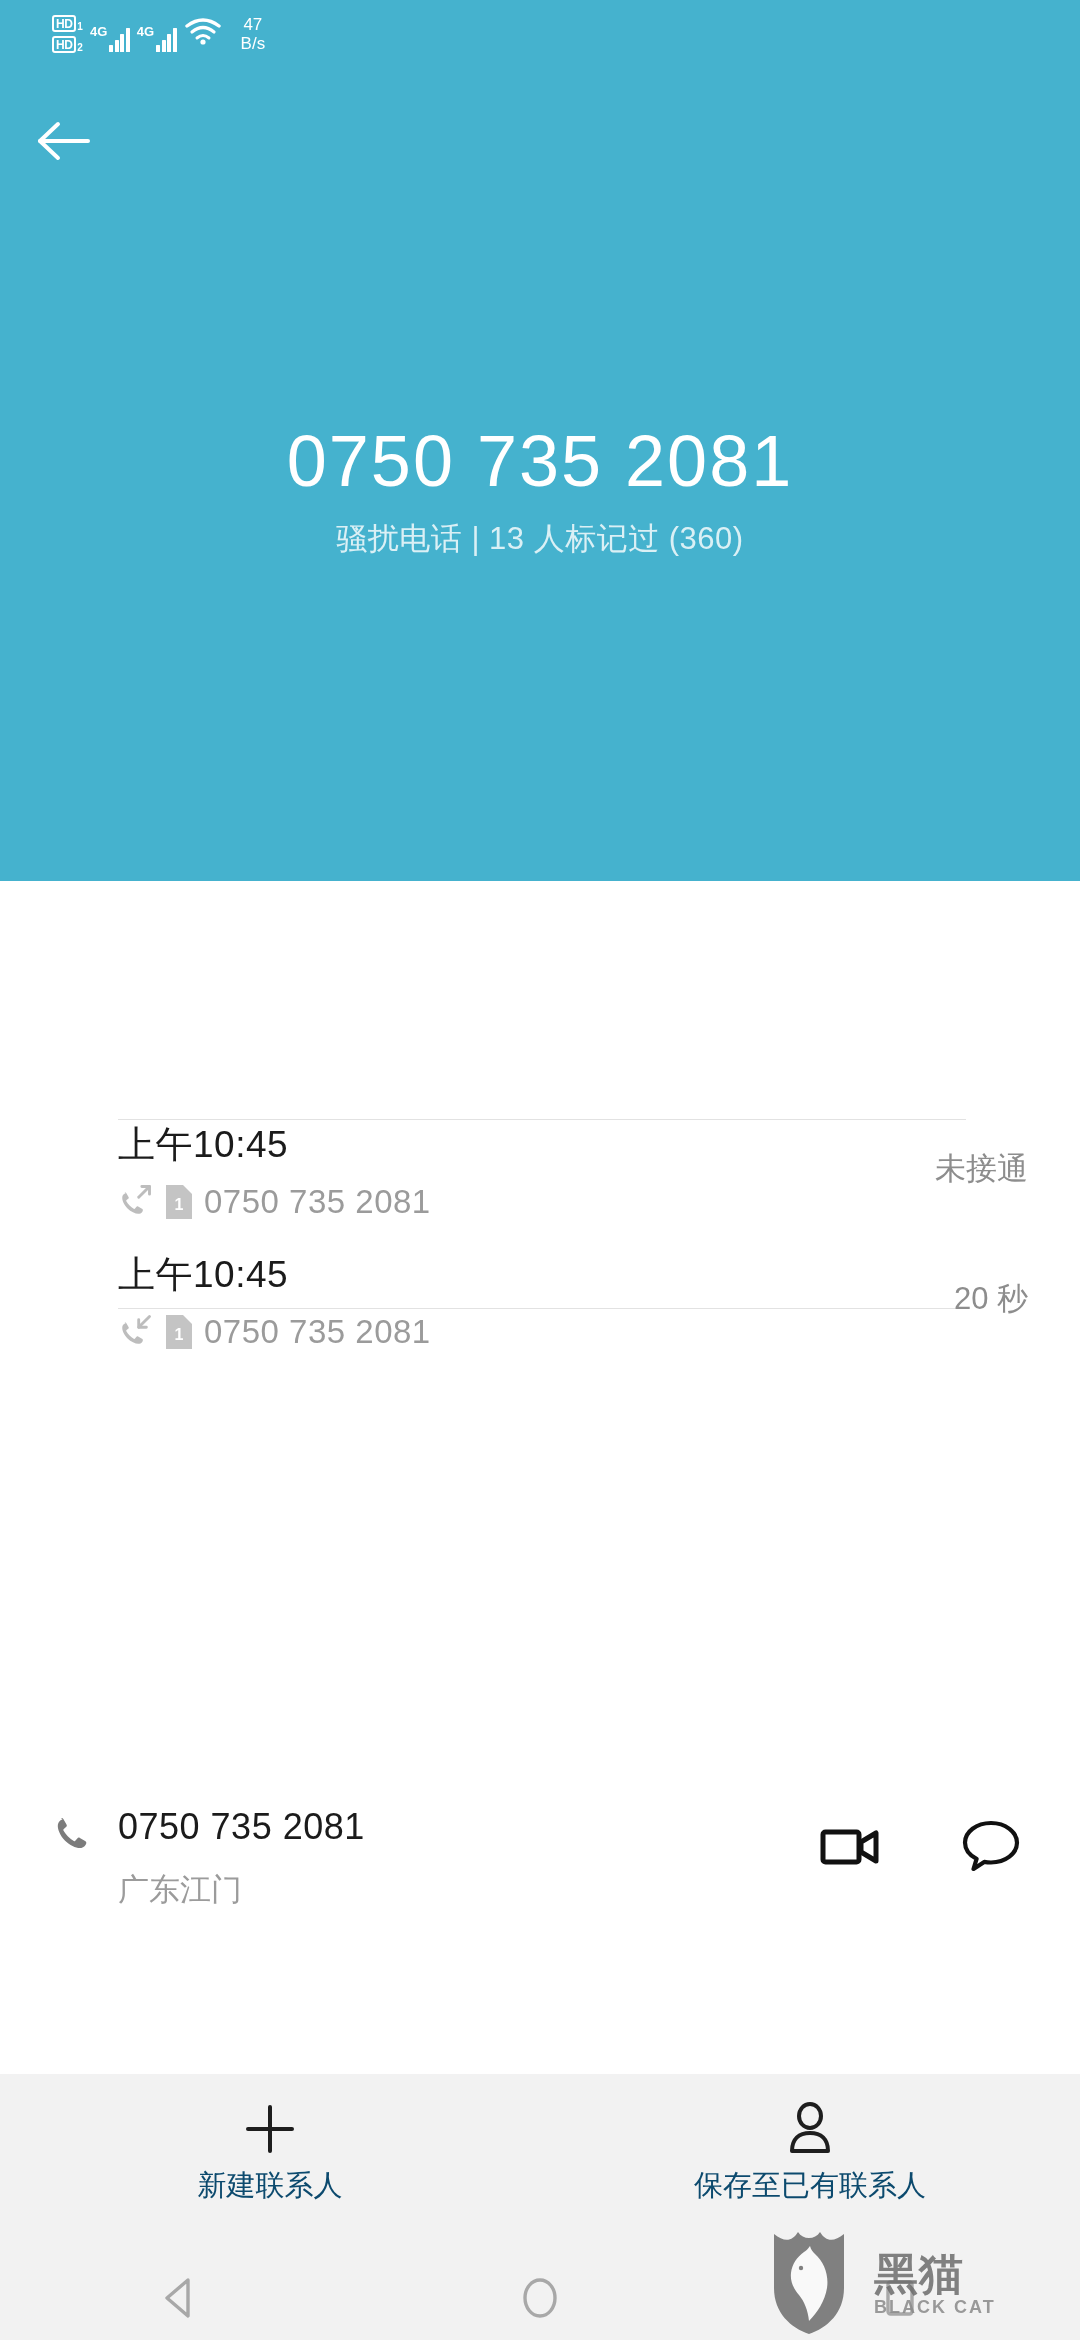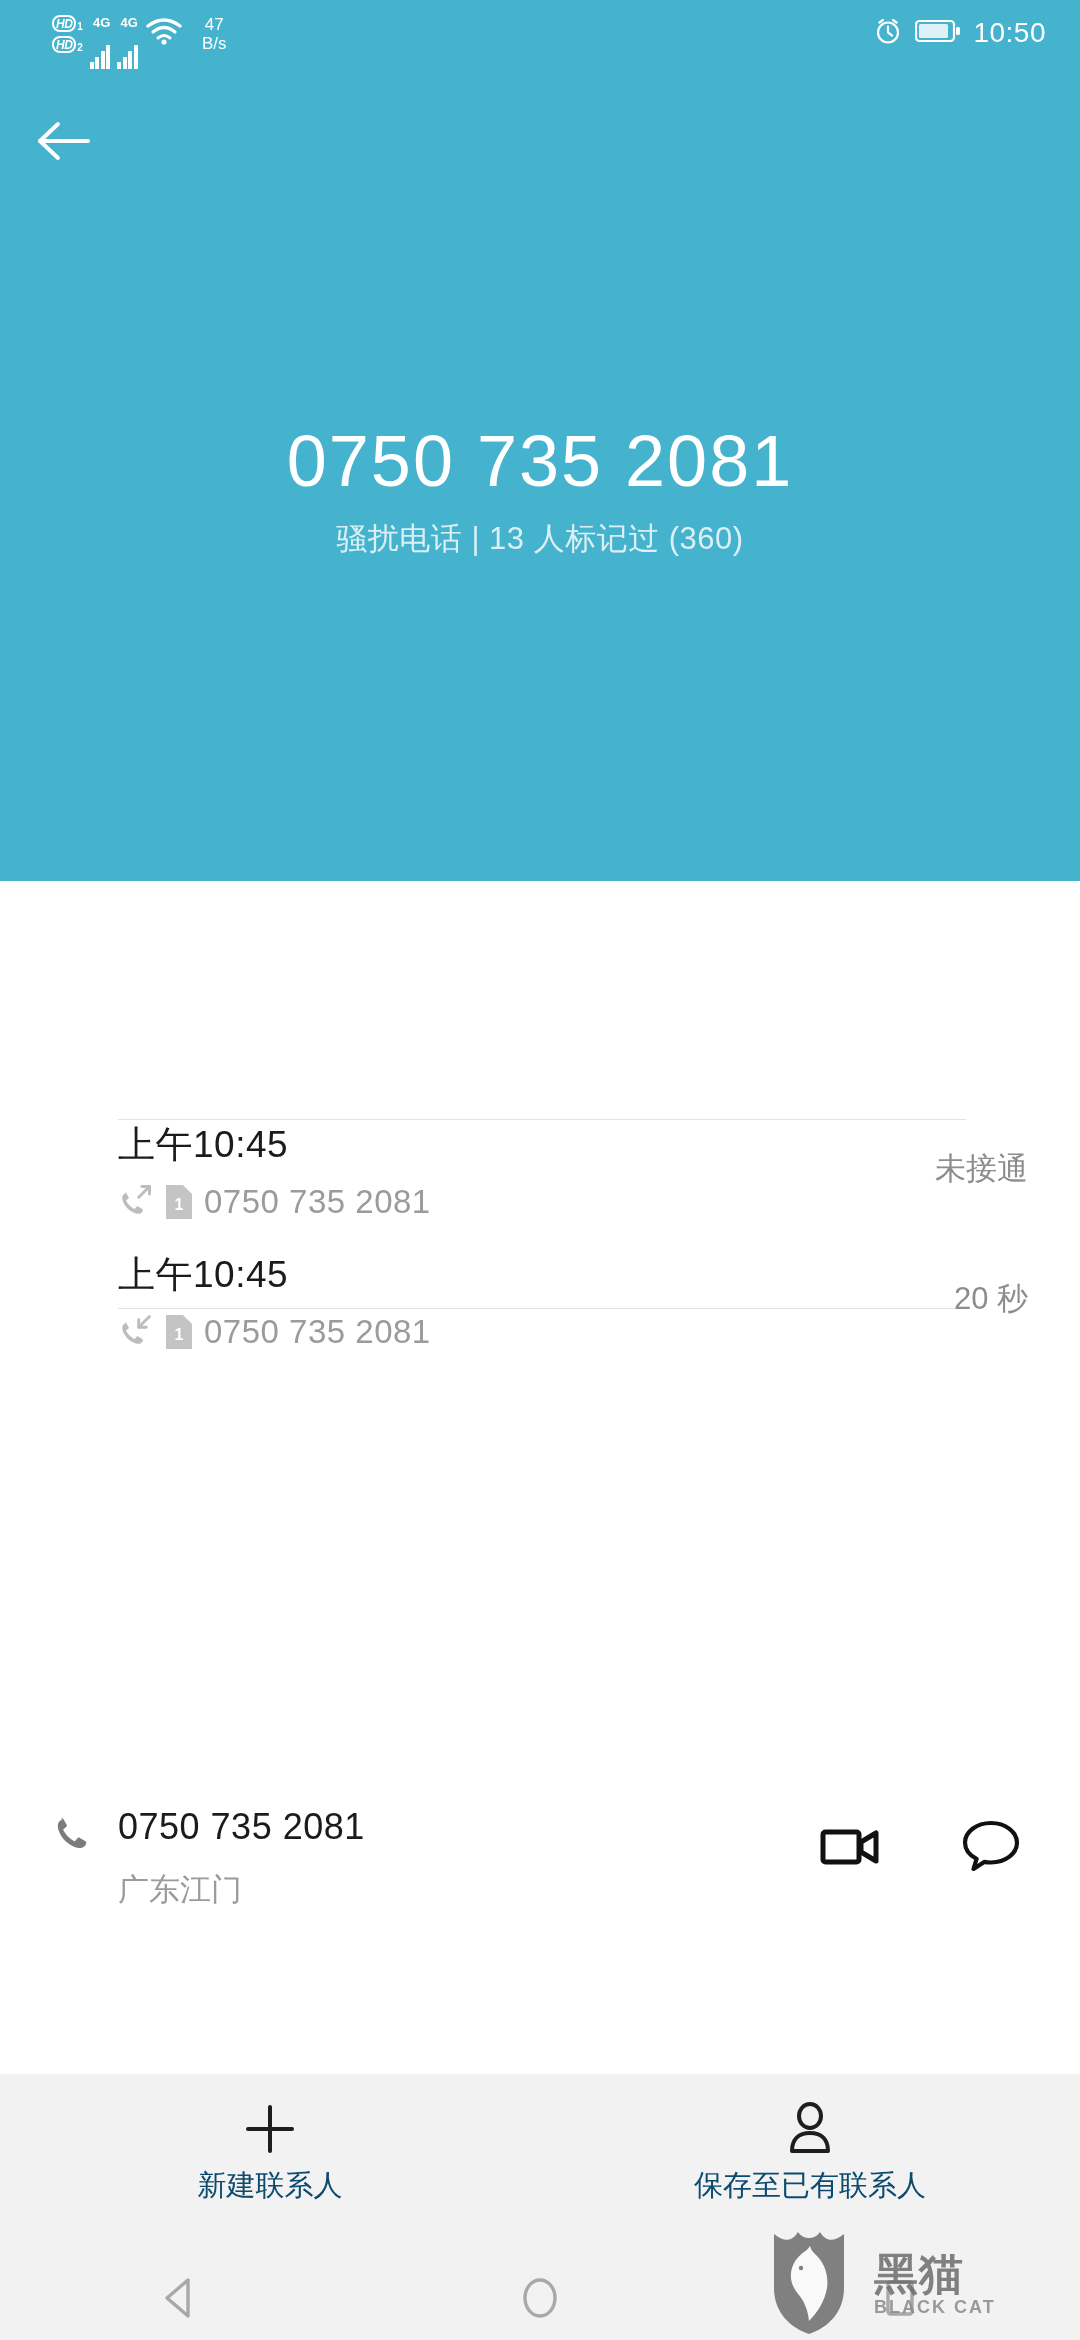--- a/index.html
+++ b/index.html
@@ -23,27 +23,27 @@
   }
   .sb-left {
     position:absolute; left:52px; top:8px;
     display:flex; align-items:center; gap:7px; height:52px;
   }
   .hd-stack { display:flex; flex-direction:column; gap:4px; }
   .hd-badge {
     display:flex; align-items:flex-end; gap:1px;
   }
   .hd-box {
-    border:2px solid #ffffff; border-radius:8px;
+    border:2px solid #ffffff; border-radius:3px;
     font-size:12px; line-height:12px; font-weight:bold;
-    color:#ffffff; padding:1px 2px 0 2px; letter-spacing:-0.5px;font-style:italic;
+    color:#ffffff; padding:1px 2px 0 2px; letter-spacing:-0.5px;
   }
   .hd-sub { font-size:10px; color:#ffffff; line-height:10px; font-weight:bold; }
 
-  .sig-group { display:flex; align-items:flex-end; gap:2px; height:36px;flex-direction:column; }
+  .sig-group { display:flex; align-items:flex-end; gap:2px; height:36px; }
   .sig-4g { font-size:13px; color:#ffffff; line-height:13px; margin-bottom:14px; font-weight:bold;}
   .bars { display:flex; align-items:flex-end; gap:1.5px; height:26px; }
   .bars i { width:4px; background:#ffffff; display:block; border-radius:0.5px;}
   .bars i:nth-child(1){height:7px;}
   .bars i:nth-child(2){height:12px;}
   .bars i:nth-child(3){height:18px;}
   .bars i:nth-child(4){height:24px;}
 
   .netspeed {
     display:flex; flex-direction:column; align-items:center;
@@ -199,38 +199,20 @@
           <circle cx="19" cy="27" r="2.6" fill="#fff"></circle>
         </svg>
       </span>
 
       <span class="netspeed">
         <span>47</span>
         <span>B/s</span>
       </span>
     </div>
 
-    <div class="sb-right">
-      <span>
-        <svg width="30" height="30" viewBox="0 0 30 30">
-          <circle cx="15" cy="16.5" r="10" stroke="#fff" stroke-width="2.2" fill="none"></circle>
-          <path d="M15 10.5 V16.5 L19 19.5" stroke="#fff" stroke-width="2.2" fill="none" stroke-linecap="round"></path>
-          <path d="M6.5 6.5 L10 4" stroke="#fff" stroke-width="2.2" stroke-linecap="round"></path>
-          <path d="M23.5 6.5 L20 4" stroke="#fff" stroke-width="2.2" stroke-linecap="round"></path>
-        </svg>
-      </span>
-      <span>
-        <svg width="46" height="26" viewBox="0 0 46 26">
-          <rect x="1" y="3" width="38" height="20" rx="3.5" stroke="#fff" stroke-width="2.2" fill="none"></rect>
-          <rect x="4" y="6" width="29" height="14" rx="1.5" fill="#ffffff" opacity="0.82"></rect>
-          <rect x="41" y="9" width="4" height="8" rx="1.5" fill="#fff"></rect>
-        </svg>
-      </span>
-      <span class="sb-time">10:50</span>
-    </div>
   </div>
 
   <div class="back-btn">
     <span>
       <svg width="62" height="50" viewBox="0 0 62 50">
         <path d="M56 25 H8" stroke="#ffffff" stroke-width="4" stroke-linecap="round" fill="none"></path>
         <path d="M26 8 L8 25 L26 42" stroke="#ffffff" stroke-width="4" stroke-linecap="round" stroke-linejoin="round" fill="none"></path>
       </svg>
     </span>
   </div>

